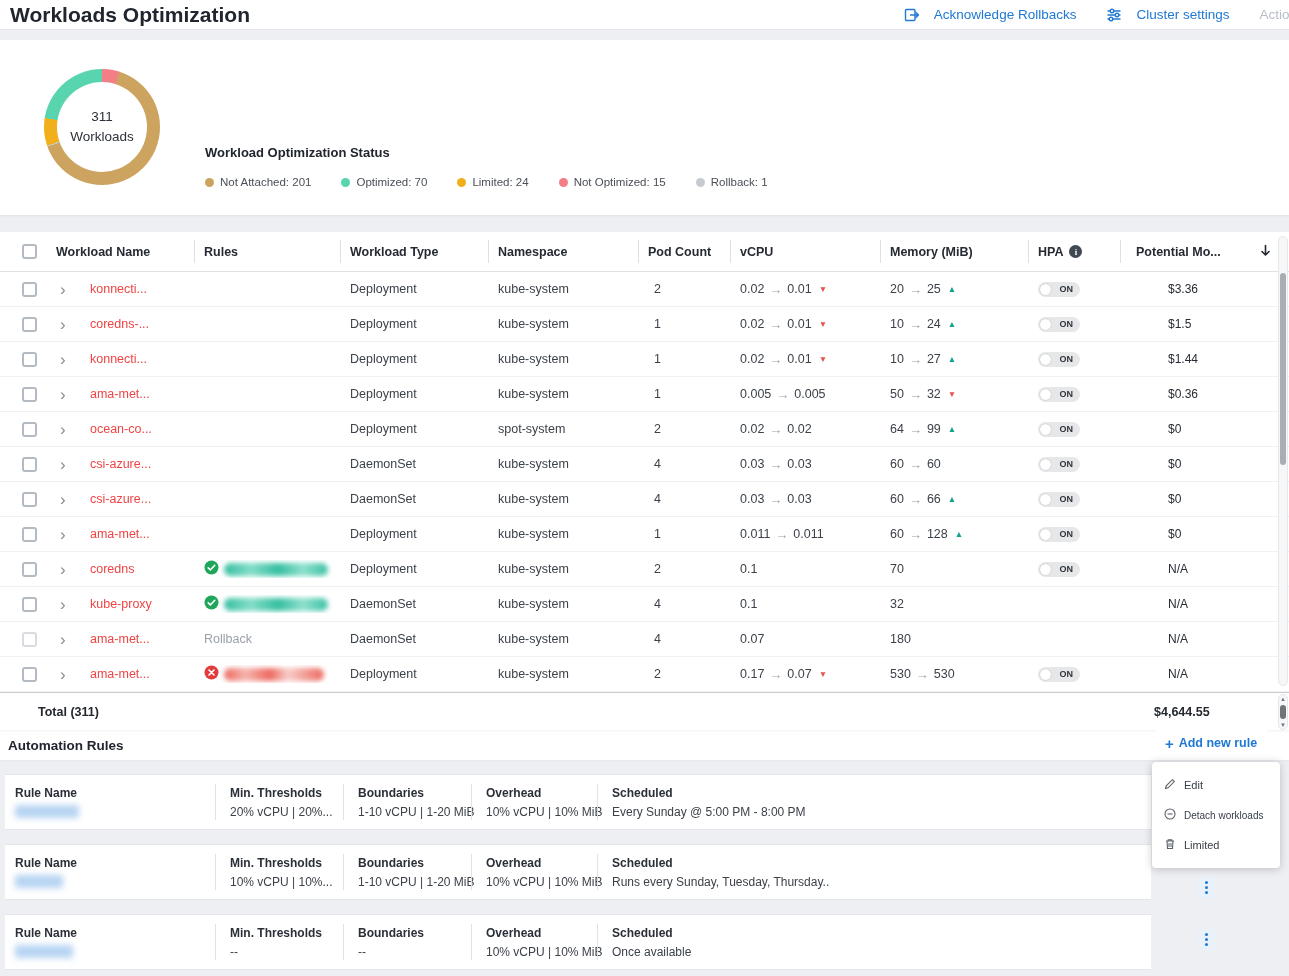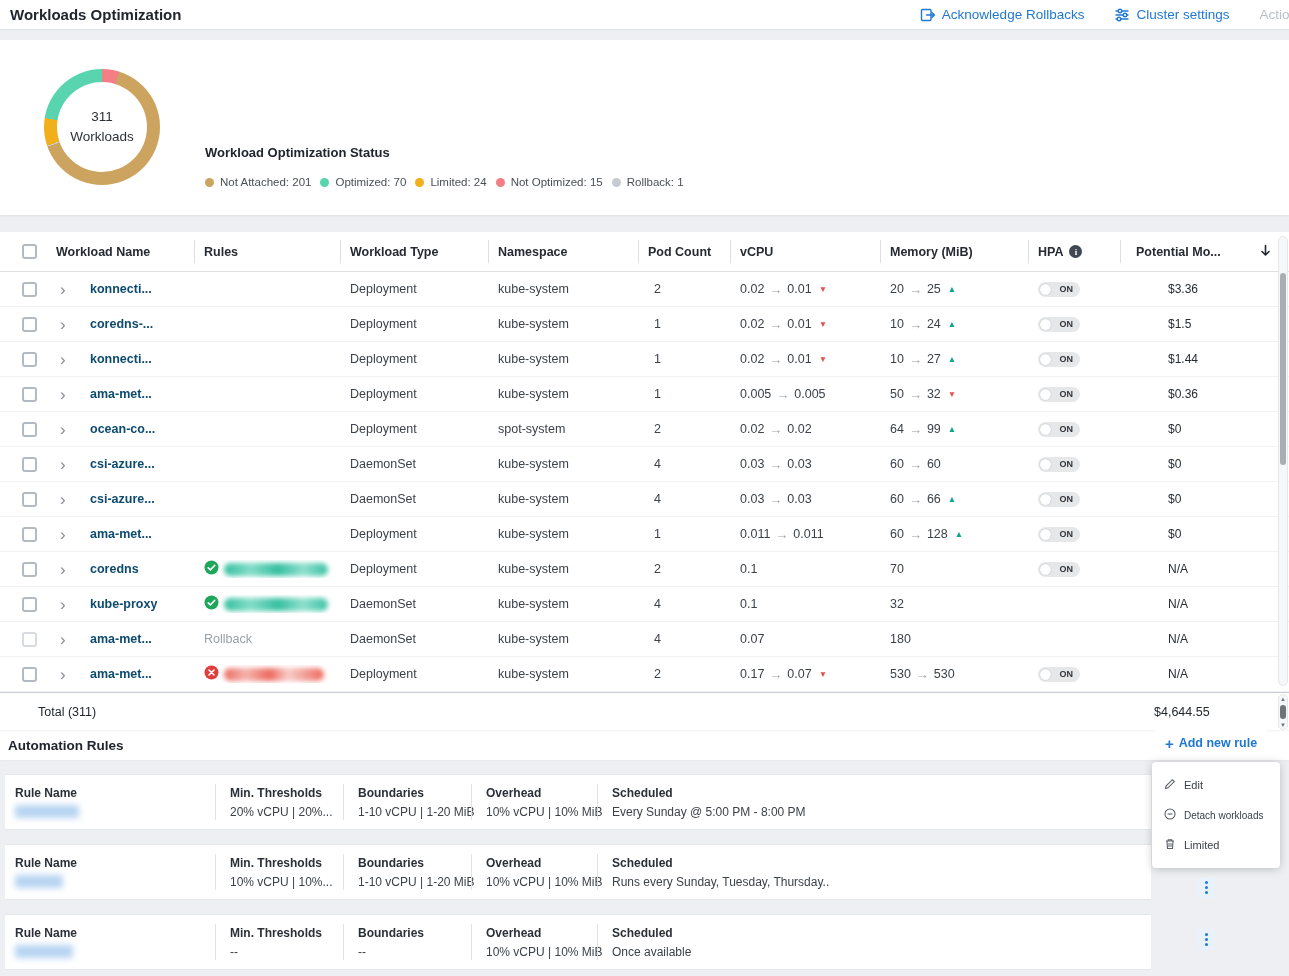--- a/index.html
+++ b/index.html
@@ -1,69 +1,69 @@
 <!DOCTYPE html>
 <html><head>
 <meta charset="utf-8">
 <style>
   *{box-sizing:border-box;margin:0;padding:0}
   html,body{width:1289px;height:976px}
   body{font-family:"Liberation Sans",sans-serif;background:#edeff2;overflow:hidden;position:relative;color:#3a4048}
 
   
   .topbar{height:30px;background:#fff;border-bottom:1px solid #e2e4e8;display:flex;align-items:center;justify-content:space-between;padding-left:10px}
-  .topbar h1{font-size:15px;color:#20252e;font-weight:bold}
+  .topbar h1{font-size:21px;color:#20252e;font-weight:bold}
   .topbar-actions{display:flex;align-items:center;gap:30px;margin-right:-8px}
-  .tb-link{display:flex;align-items:center;gap:6px;color:#2079d3;font-size:13.5px;cursor:pointer;white-space:nowrap}
+  .tb-link{display:flex;align-items:center;gap:14px;color:#2079d3;font-size:13.5px;cursor:pointer;white-space:nowrap}
   .tb-link svg{display:block}
   .tb-link.disabled{color:#b9bfc7}
 
   
   .summary-card{background:#fff;margin-top:10px;height:175px;position:relative;box-shadow:0 1px 2px rgba(0,0,0,.06)}
   .donut{position:absolute;left:44px;top:29px;width:116px;height:116px;border-radius:50%}
   .donut .hole{position:absolute;left:13px;top:13px;right:13px;bottom:13px;background:#fff;border-radius:50%;display:flex;flex-direction:column;align-items:center;justify-content:center;font-size:13.5px;color:#2d3138;line-height:1.45}
   .legend-block{position:absolute;left:205px;top:105px}
   .legend-title{font-size:13px;font-weight:bold;color:#20252e;margin-bottom:16px}
-  .legend-items{display:flex;align-items:center;gap:9px}
+  .legend-items{display:flex;align-items:center;gap:30px}
   .leg-item{display:flex;align-items:center;gap:6px}
   .leg-dot{width:9px;height:9px;border-radius:50%;display:inline-block}
   .leg-label{font-size:11.5px;color:#4a4f57}
 
   
   .table-wrap{background:#fff;margin-top:17px;position:relative;box-shadow:0 1px 2px rgba(0,0,0,.06)}
   .trow{display:grid;grid-template-columns:46px 34px 114px 146px 148px 150px 92px 150px 148px 92px 1fr;align-items:center}
   .thead{height:40px;border-bottom:1px solid #dfe1e5;font-weight:bold;color:#262b33;font-size:12.5px}
   .hcell{position:relative;height:100%;display:flex;align-items:center;gap:6px;padding-left:10px}
   .hsep::before{content:"";position:absolute;left:0;top:8px;bottom:8px;width:1px;background:#dcdfe3}
   .row{height:35px;border-bottom:1px solid #f0f1f3;font-size:12.5px;color:#3c424a}
   .cell{padding-left:10px;display:flex;align-items:center;overflow:hidden;white-space:nowrap}
   .cb-cell{padding-left:22px}
   .cb{width:15px;height:15px;border:2px solid #b4bac1;border-radius:3px;background:#fff;display:inline-block;cursor:pointer}
   .cb.muted{border-color:#d8dbdf}
   .chev{color:#878d95;font-size:17px;line-height:1;cursor:pointer;margin-left:4px}
-  .wname{color:#0c4a6e;font-weight:bold;cursor:pointer;overflow:hidden;text-overflow:ellipsis}
+  .wname{color:#ef4444;font-weight:normal;cursor:pointer;overflow:hidden;text-overflow:ellipsis}
   .rules-cell{gap:5px}
   .rbar{height:13px;border-radius:7px;display:inline-block;filter:blur(2.5px)}
   .rbar.success{width:104px;background:linear-gradient(90deg,#35bfa0,#84ddc8 26%,#35bfa0 52%,#8ee0cd 76%,#3cc2a5)}
   .rbar.error{width:100px;background:linear-gradient(90deg,#ec6a60,#f5b4ad 22%,#ec6a60 46%,#f8cdc8 64%,#ec6a60)}
   .rule-text{color:#9aa0a8}
   .metric{gap:5px}
   .arrow{color:#9aa2ab;font-size:13px}
   .tri{font-size:8.5px;margin-left:2px}
   .tri.up{color:#0fa490}
   .tri.down{color:#e25450}
   .pods-cell{padding-left:16px}
   .hpab{position:relative;width:42px;height:15px;background:#e6e7e9;border-radius:8px;display:inline-flex;align-items:center;justify-content:flex-end;padding-right:7px;font-size:9px;font-weight:bold;color:#2f343b}
   .hpab::before{content:"";position:absolute;left:2px;top:2px;width:11px;height:11px;border-radius:50%;background:#fff;box-shadow:0 0 1px rgba(0,0,0,.35)}
   .pot-cell{padding-left:48px}
   .pot-val{font-weight:normal;font-size:12px;color:#272c33}
   .pot-h{padding-left:16px}
   .pot-h .sort{margin-left:auto;margin-right:18px}
   .info-i{width:13px;height:13px;border-radius:50%;background:#3f4853;color:#fff;font-size:9px;font-weight:bold;display:inline-flex;align-items:center;justify-content:center;font-family:"Liberation Serif",serif}
-  .total-row{height:38px;border-top:1px solid #c9ccd0;font-weight:normal;font-size:12.5px;color:#23272e}
+  .total-row{height:38px;border-top:1px solid #c9ccd0;font-weight:bold;font-size:12.5px;color:#23272e}
   .total-label-cell{grid-column:1/5;padding-left:38px}
   .total-value-cell{grid-column:11;padding-left:34px}
 
   
   .vscroll{position:absolute;right:1px;top:236px;width:10px;height:450px;background:#f6f7f8;border:1px solid #e6e7e9;border-radius:5px;z-index:4}
   .vthumb{position:absolute;left:1px;top:36px;width:6px;height:192px;background:#a9aeb4;border-radius:3px;cursor:pointer}
   .vscroll.mini{top:694px;height:36px;display:flex;flex-direction:column;align-items:center;justify-content:space-between;padding:1px 0;font-size:6px;color:#6f747a}
   .mini-thumb{width:6px;height:14px;background:#6f747a;border-radius:3px}
 
   

